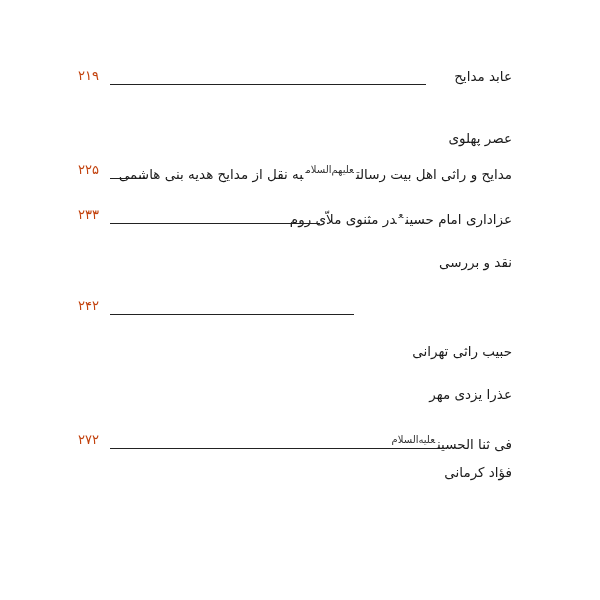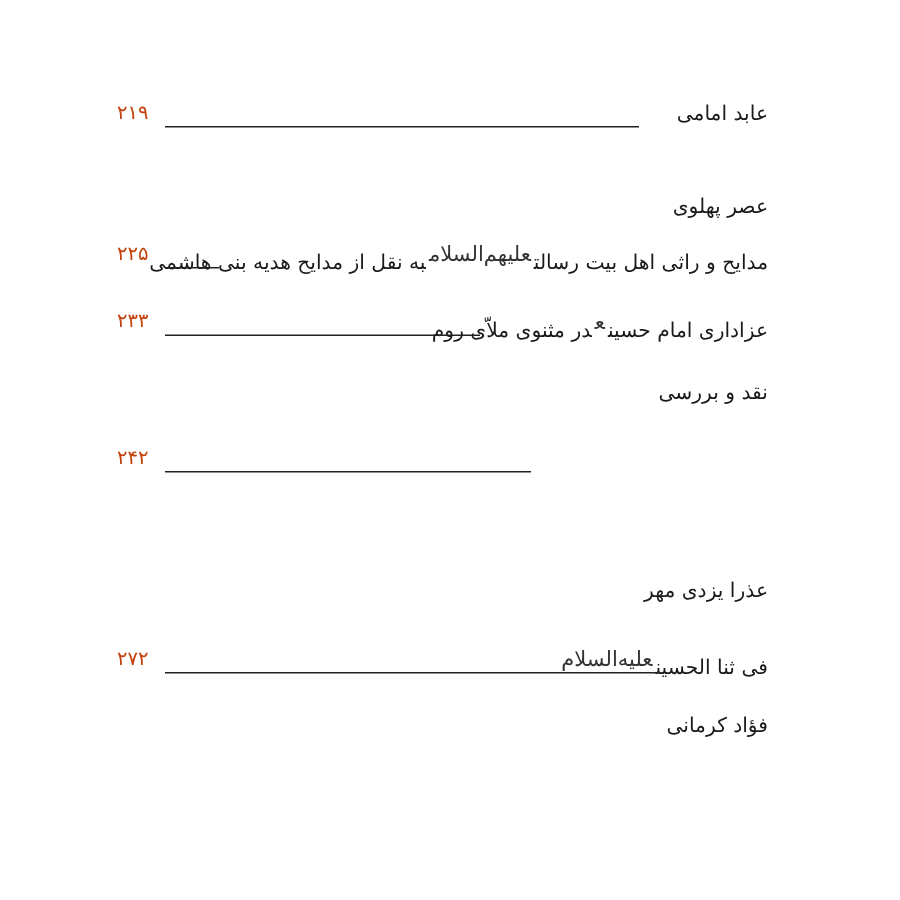--- a/index.html
+++ b/index.html
@@ -32,21 +32,21 @@
       position: absolute;
       right: 88px;
       top: 0;
       direction: rtl;
       font-size: 13.5px;
       line-height: 20px;
       white-space: nowrap;
       color: #1a1a1a;
     }
     .honorific {
-      font-size: 14px;
+      font-size: 10px;
       vertical-align: super;
       margin: 0 2px;
       color: #333;
     }
     .leader {
       position: absolute;
       height: 0;
       border-bottom: 1.6px solid #222;
       top: 18px;
     }
@@ -59,21 +59,21 @@
       line-height: 20px;
       color: #c2410c;
     }
   </style>
 </head>
 <body>
 
 <div class="toc">
 
   <div class="row" style="top:66px;">
-    <span class="title">عابد امامی</span>
+    <span class="title">عابد مدایح</span>
     <span class="leader" style="left:110px; width:316px;"></span>
     <span class="page">۲۱۹</span>
   </div>
 
   <div class="row" style="top:128px;">
     <span class="title">عصر پهلوی</span>
   </div>
 
   <div class="row" style="top:160px;">
     <span class="title"><span>مدایح و راثی اهل بیت رسالت</span><span class="honorific">علیهم‌السلام</span><span>به نقل از مدایح هدیه بنی هاشمی</span></span>
@@ -89,28 +89,31 @@
 
   <div class="row" style="top:252px;">
     <span class="title">نقد و بررسی</span>
   </div>
 
   <div class="row" style="top:296px;">
     <span class="leader" style="left:110px; width:244px;"></span>
     <span class="page">۲۴۲</span>
   </div>
 
+  <div class="row" style="top:341px;">
+    <span class="title">حبیب راثی تهرانی</span>
+  </div>
 
   <div class="row" style="top:384px;">
     <span class="title">عذرا یزدی مهر</span>
   </div>
 
   <div class="row" style="top:430px;">
     <span class="title"><span>فی ثنا الحسین</span><span class="honorific">علیه‌السلام</span><span></span></span>
     <span class="leader" style="left:110px; width:330px;"></span>
     <span class="page">۲۷۲</span>
   </div>
 
-  <div class="row" style="top:474px;text-align:right;">
+  <div class="row" style="top:462px;text-align:right;">
     <span class="title">فؤاد کرمانی</span>
   </div>
 
 </div>
 
 </body></html>

